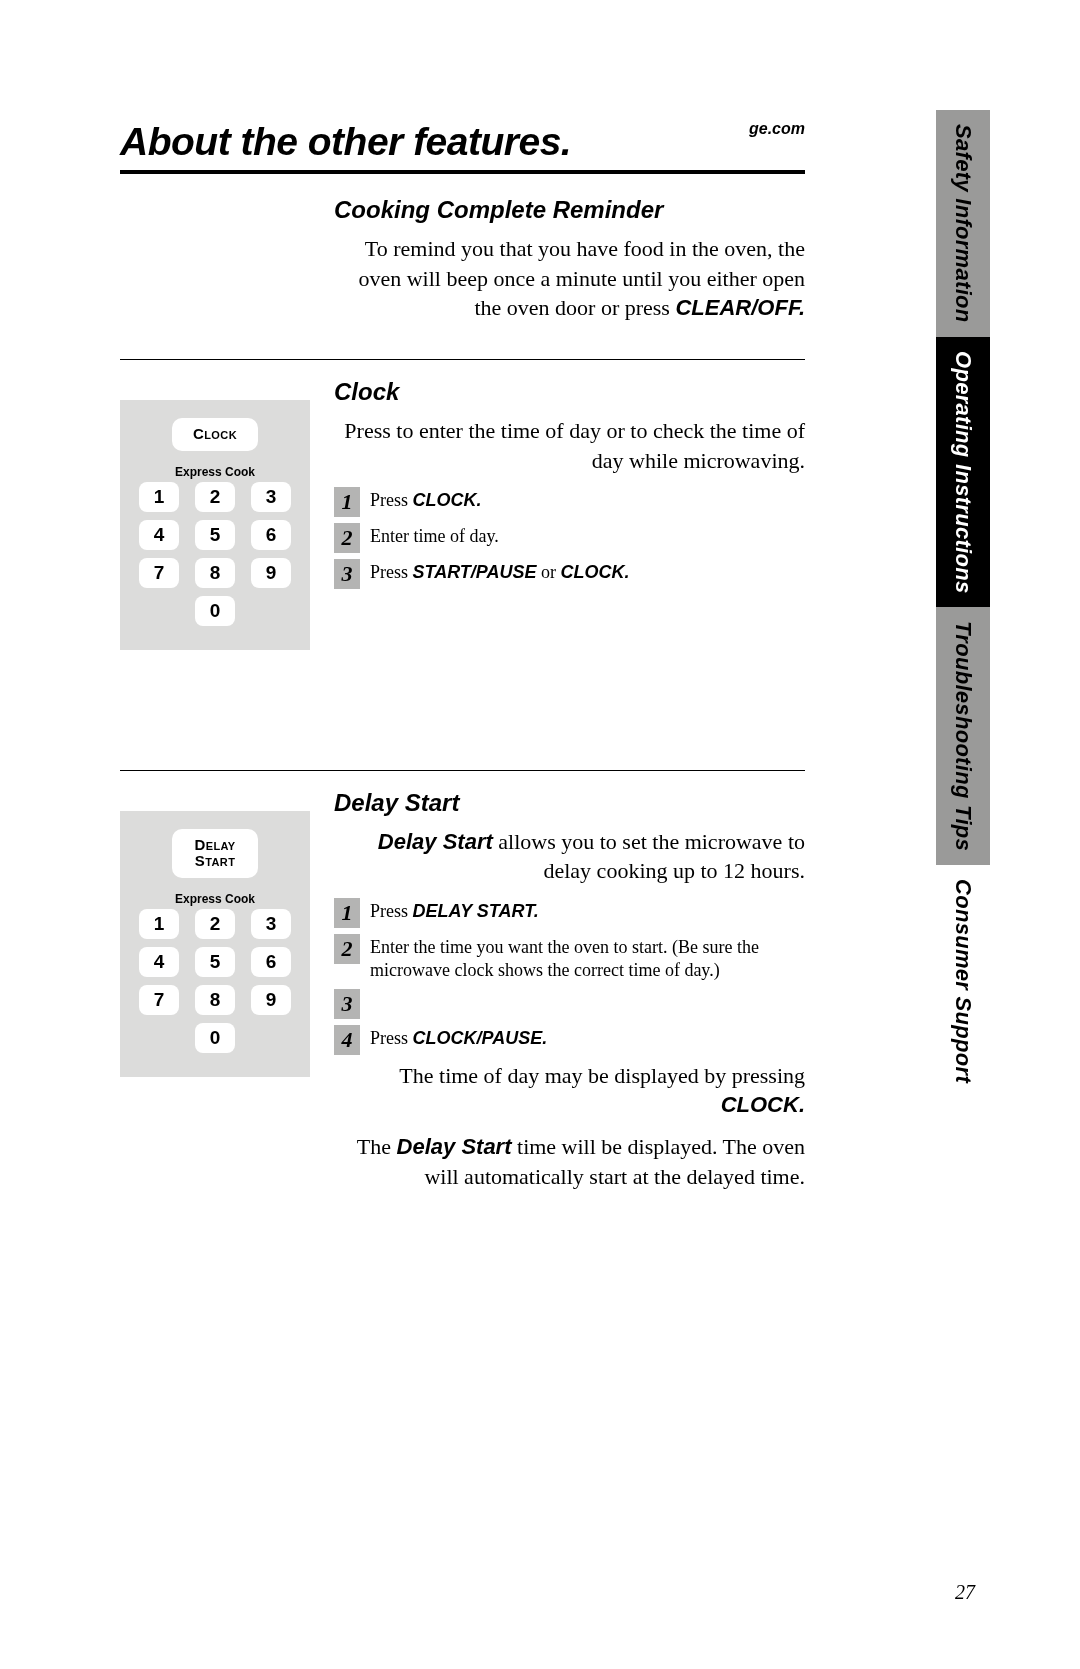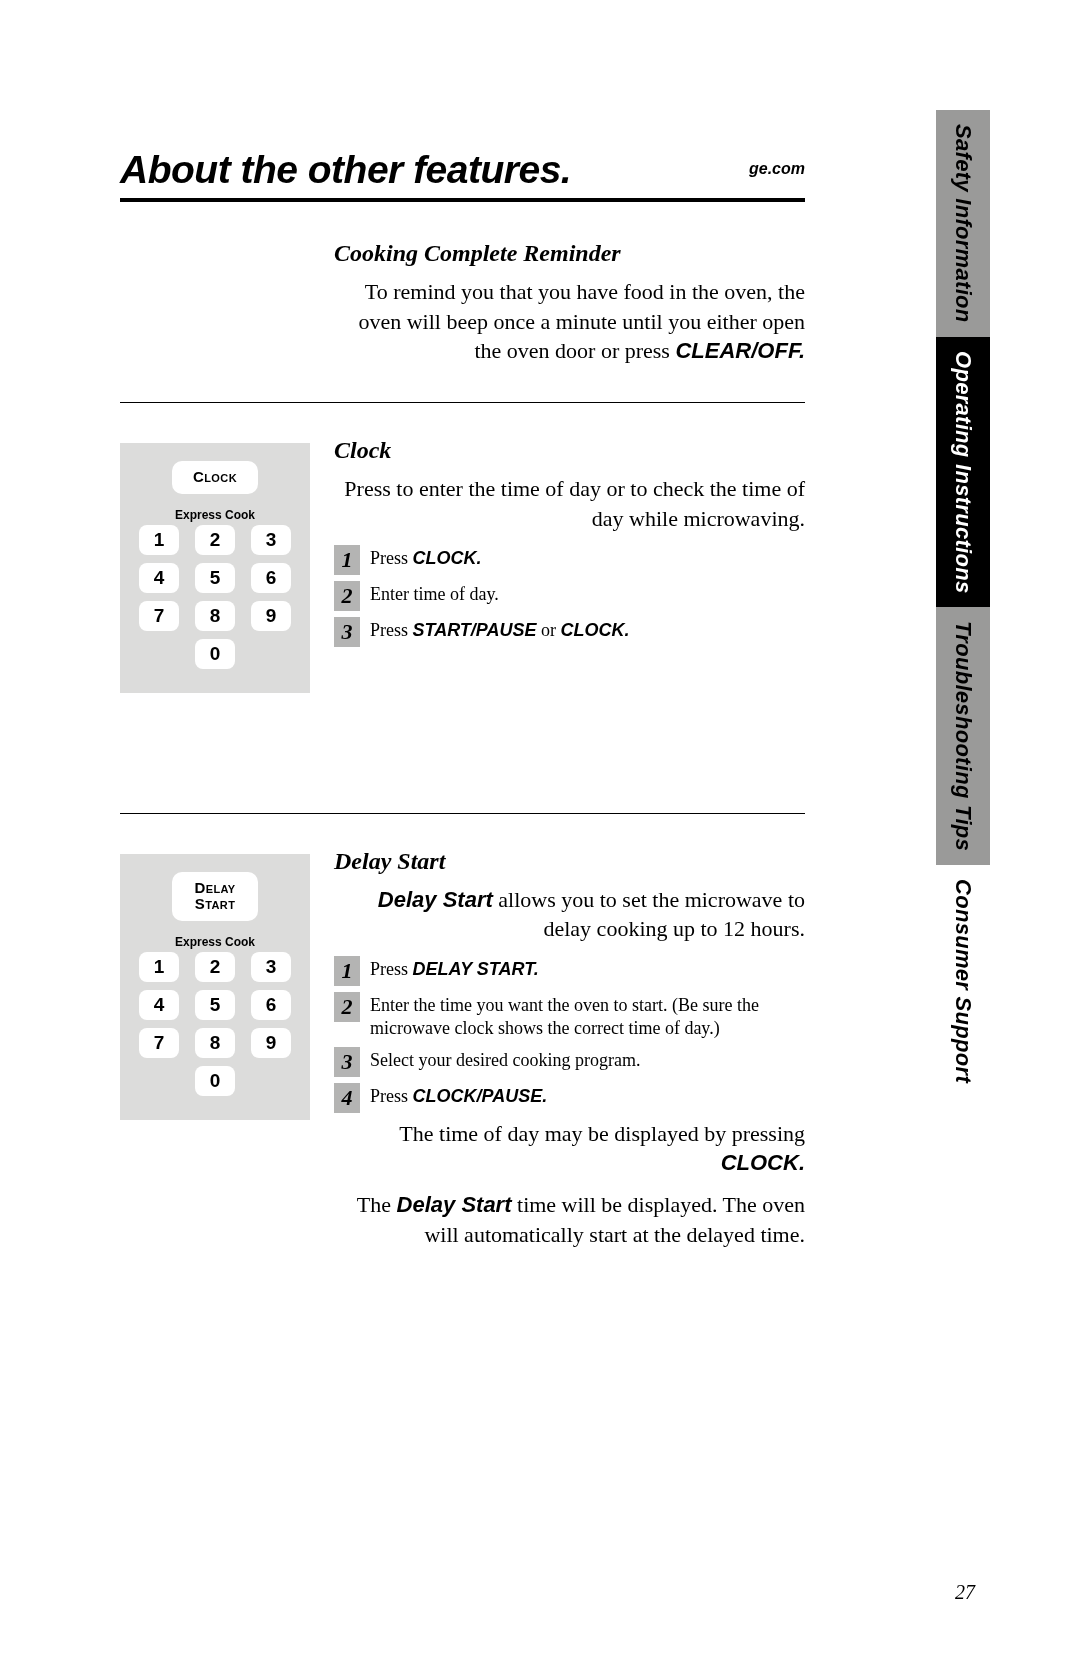--- a/index.html
+++ b/index.html
@@ -35,25 +35,24 @@
     padding: 14px 14px;
     text-align: center;
     letter-spacing: 0.3px;
   }
   .tab-gray { background: #9a9a99; color: #000; }
   .tab-black { background: #000; color: #fff; }
   .tab-white { background: #fff; color: #000; }
 
   .header-row {
     display: flex;
-    align-items: center;
+    align-items: flex-start;
     justify-content: space-between;
     width: 685px;
     margin-bottom: 6px;
-    margin-top: 28px;
   }
   .page-title {
     font-family: Arial, sans-serif;
     font-style: italic;
     font-weight: bold;
     font-size: 39px;
     letter-spacing: -0.5px;
   }
   .brand {
     font-family: Arial, sans-serif;
@@ -81,26 +80,25 @@
     gap: 24px;
   }
   .illus-col {
     width: 190px;
     flex-shrink: 0;
   }
   .text-col {
     flex: 1;
   }
   .section-heading {
-    font-family: Liberation Serif, serif;
+    font-family: Liberation Sans, sans-serif;
     font-style: italic;
     font-weight: bold;
     font-size: 24px;
     margin-bottom: 10px;
-    margin-top: 16px;
   }
   .body-text {
     font-size: 22px;
     line-height: 1.35;
     margin-bottom: 12px;
     text-align: right;
   }
   .bold-sans { font-family: Arial, sans-serif; font-weight: bold; font-style: italic; }
 
   .keypad {
@@ -293,21 +291,20 @@
           <div class="step-text">
             <span>Press </span><span class="bold-sans">DELAY START.</span>
           </div>
         </div>
         <div class="step">
           <div class="step-num">2</div>
           <div class="step-text">Enter the time you want the oven to start. (Be sure the microwave clock shows the correct time of day.)</div>
         </div>
         <div class="step">
           <div class="step-num">3</div>
-          <div class="step-text">Select your desired cooking program.</div>
         </div>
         <div class="step">
           <div class="step-num">4</div>
           <div class="step-text">
             <span>Press </span><span class="bold-sans">CLOCK/PAUSE.</span>
           </div>
         </div>
       </div>
       <p class="body-text">
         <span>The time of day may be displayed by pressing </span><span class="bold-sans">CLOCK.</span>

